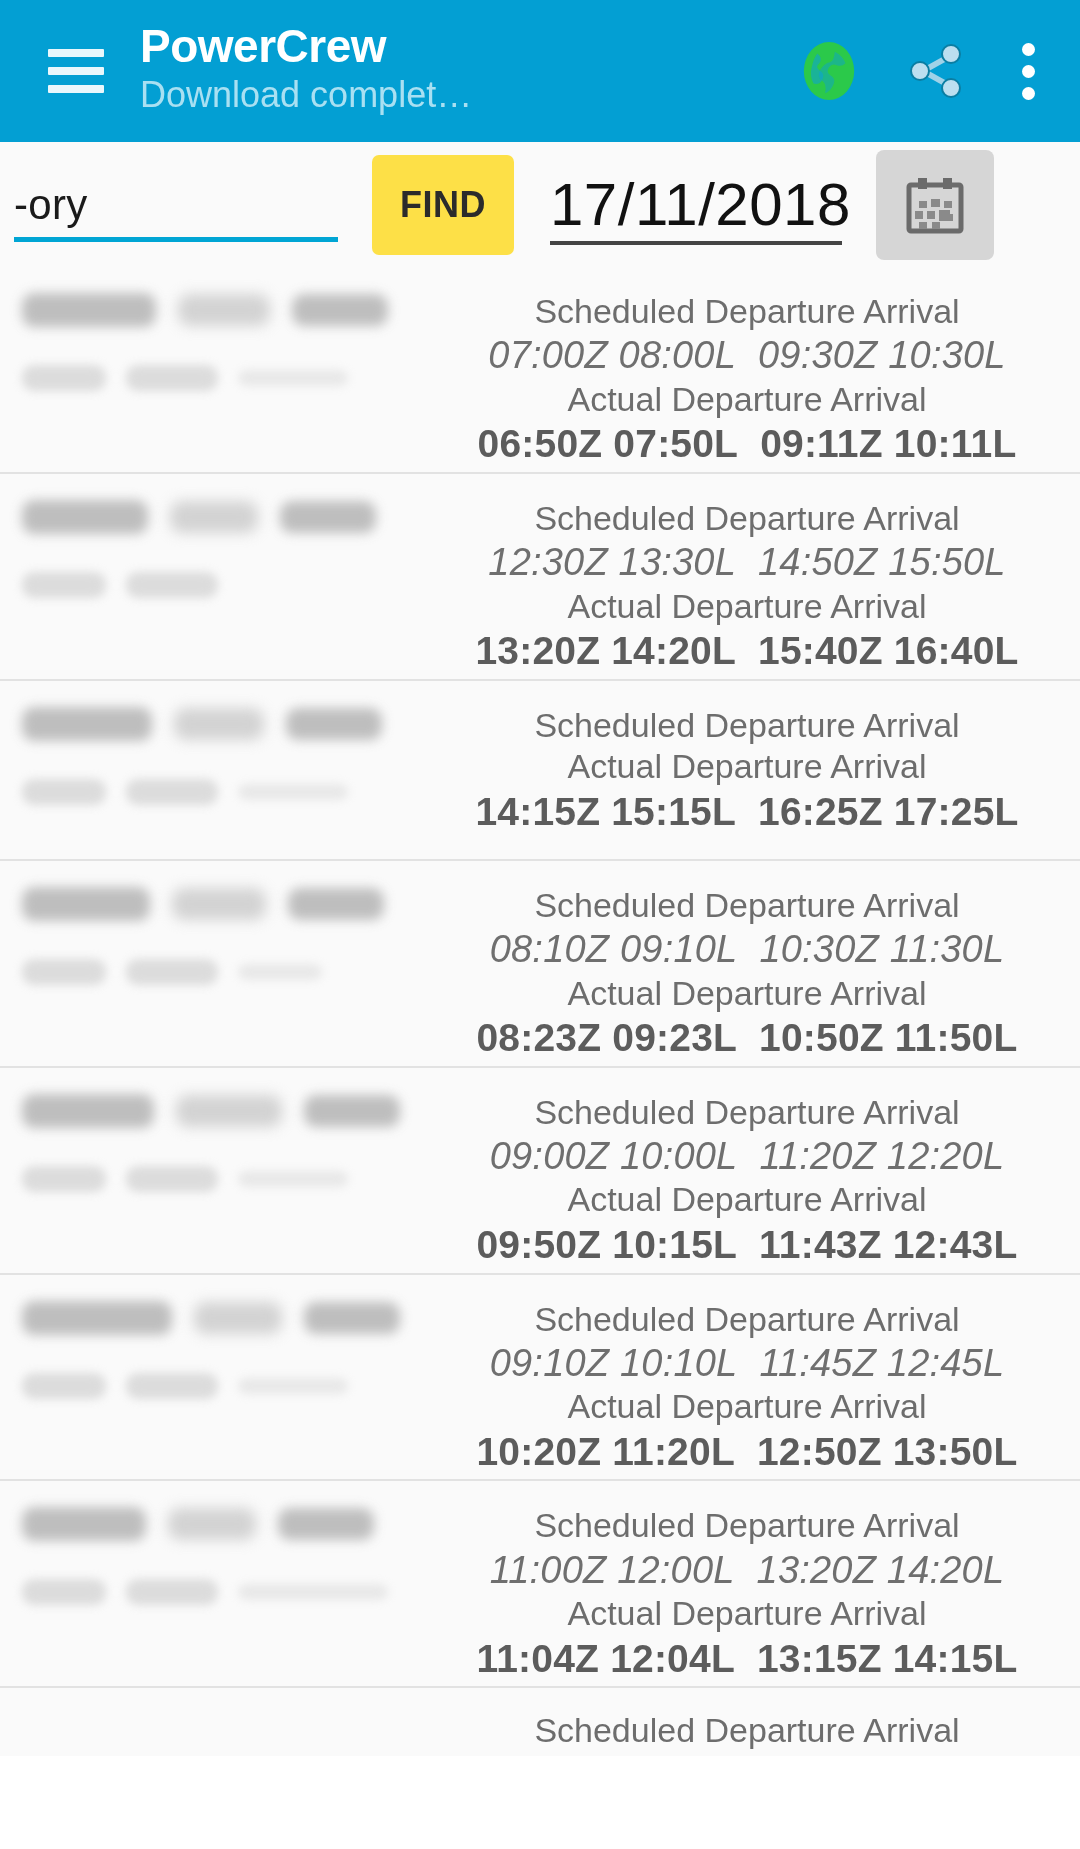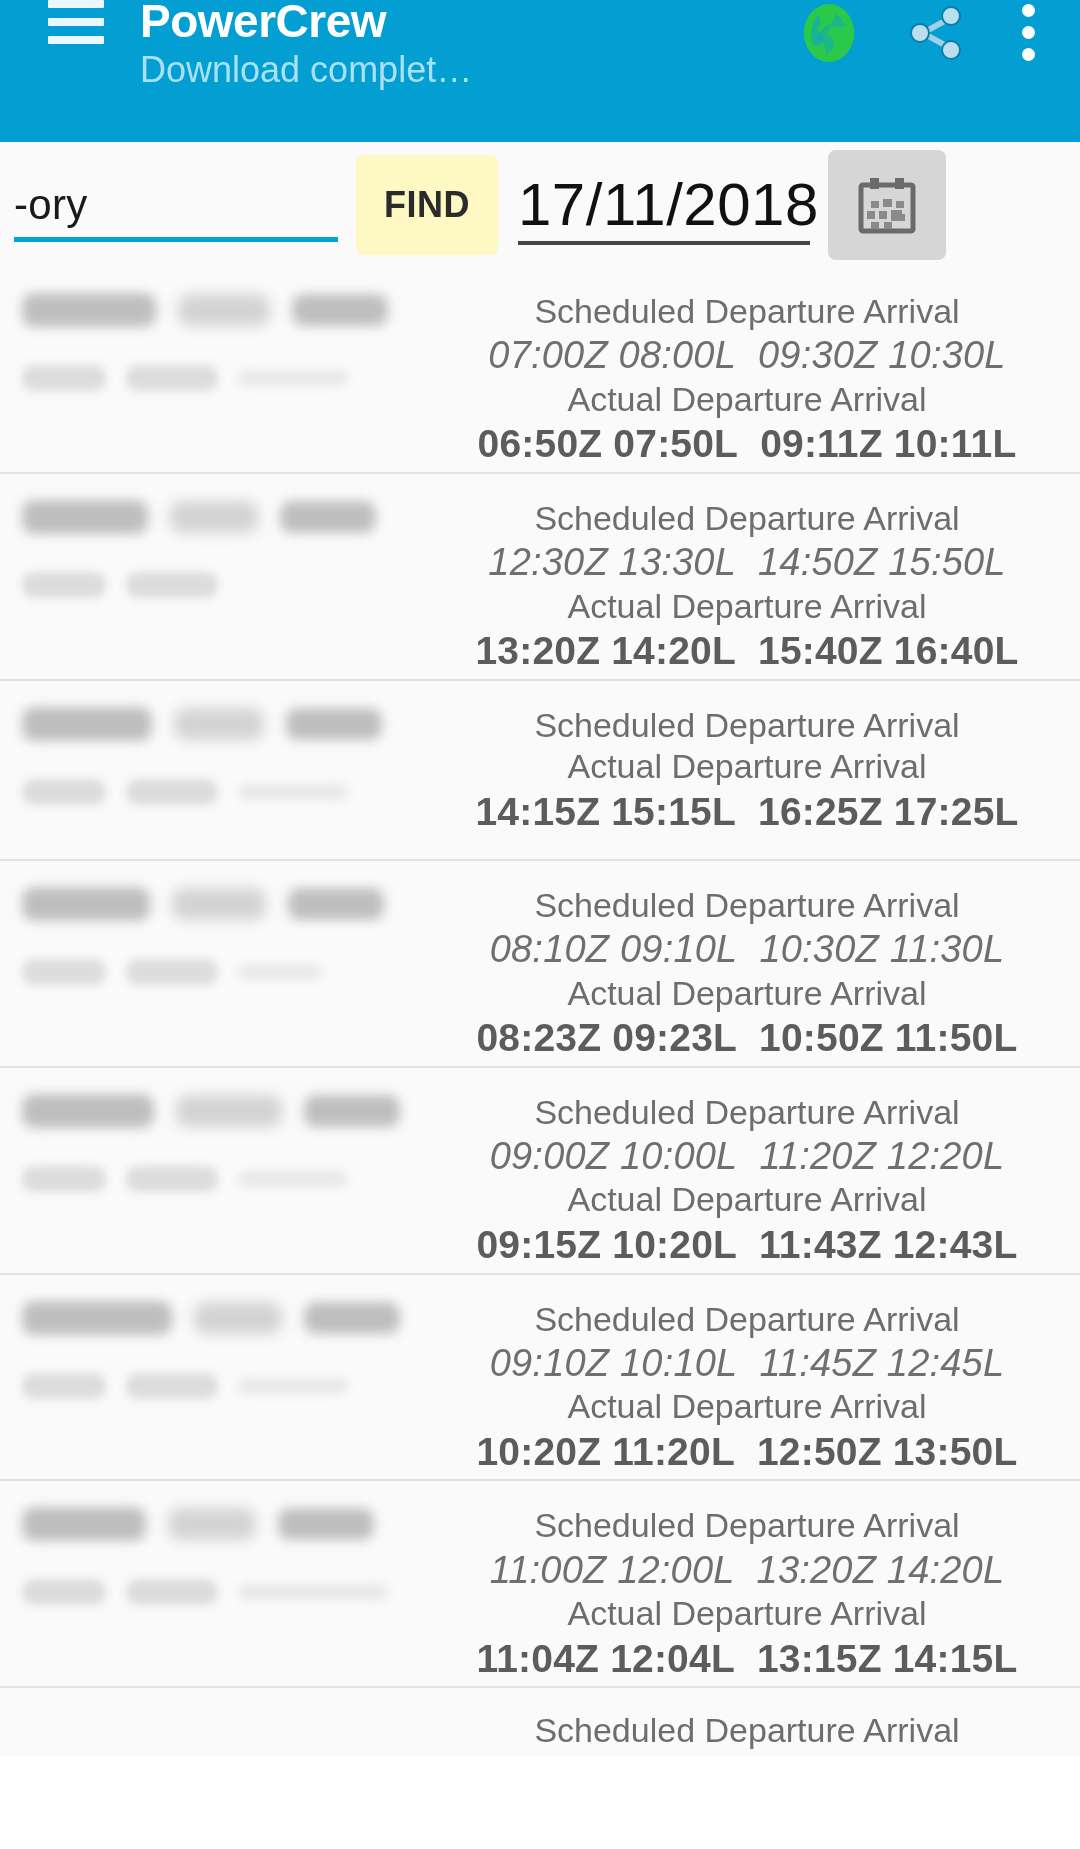--- a/index.html
+++ b/index.html
@@ -9,21 +9,21 @@
     font-family:"Liberation Sans", sans-serif;
     overflow:hidden;
   }
 
   
   .appbar{
     position:relative;
     height:142px;
     background:#039fd3;
     display:flex;
-    align-items:flex-start;
+    align-items:center;
     padding:0 26px;
   }
   .hamburger{
     width:56px; height:44px;
     display:flex; flex-direction:column; justify-content:space-between;
     margin-left:22px; margin-right:36px;
     cursor:pointer;
   }
   .hamburger span{
     display:block; height:8px; border-radius:1px;
@@ -48,35 +48,35 @@
   }
   .kebab i{ width:13px; height:13px; border-radius:50%; background:#ffffff; display:block; }
 
   
   .searchrow{
     height:125px;
     background:#fafafa;
     display:flex;
     align-items:center;
     padding:0 20px 0 0;
-    gap:0;
+    gap:16px;
   }
   .term-wrap{
     width:330px; margin-left:8px; position:relative;
     height:86px; display:flex; align-items:center;
   }
   .term{
     font-size:42px; color:#1a1a1a; padding-left:6px; letter-spacing:0.3px;
   }
   .term-underline{
     position:absolute; left:6px; right:0; bottom:6px; height:5px; background:#00a5d4;
   }
   .find-btn{
     width:142px; height:100px;
-    background:#fef9c3;
+    background:#fde047;
     border-radius:7px;
     display:flex; align-items:center; justify-content:center;
     font-size:36px; font-weight:bold; color:#2b2b2b; letter-spacing:0.5px;
     margin-left:18px;
     cursor:pointer;
   }
   .date-wrap{
     margin-left:20px; position:relative; height:88px;
     display:flex; align-items:center; width:292px;
   }
@@ -325,21 +325,21 @@
         <div class="blob faint" style="width:110px;height:16px;opacity:.45;"></div>
       </div>
     </div>
     <div class="right-col">
       <div class="lbl">Scheduled Departure Arrival</div>
       <div class="times-sched">
         <span>09:00Z 10:00L</span><span class="gap-sm"></span><span>11:20Z 12:20L</span>
       </div>
       <div class="lbl">Actual Departure Arrival</div>
       <div class="times-actual">
-        <span>09:15Z 10:20L</span><span class="gap-sm"></span><span>11:43Z 12:43L</span>
+        <span>09:50Z 10:15L</span><span class="gap-sm"></span><span>11:43Z 12:43L</span>
       </div>
     </div>
   </div>
 
   <div class="flight-row">
     <div class="left-col">
       <div class="blur-line">
         <div class="blob" style="width:150px;height:34px;"></div>
         <div class="blob light" style="width:88px;height:32px;"></div>
         <div class="blob" style="width:96px;height:32px;"></div>

